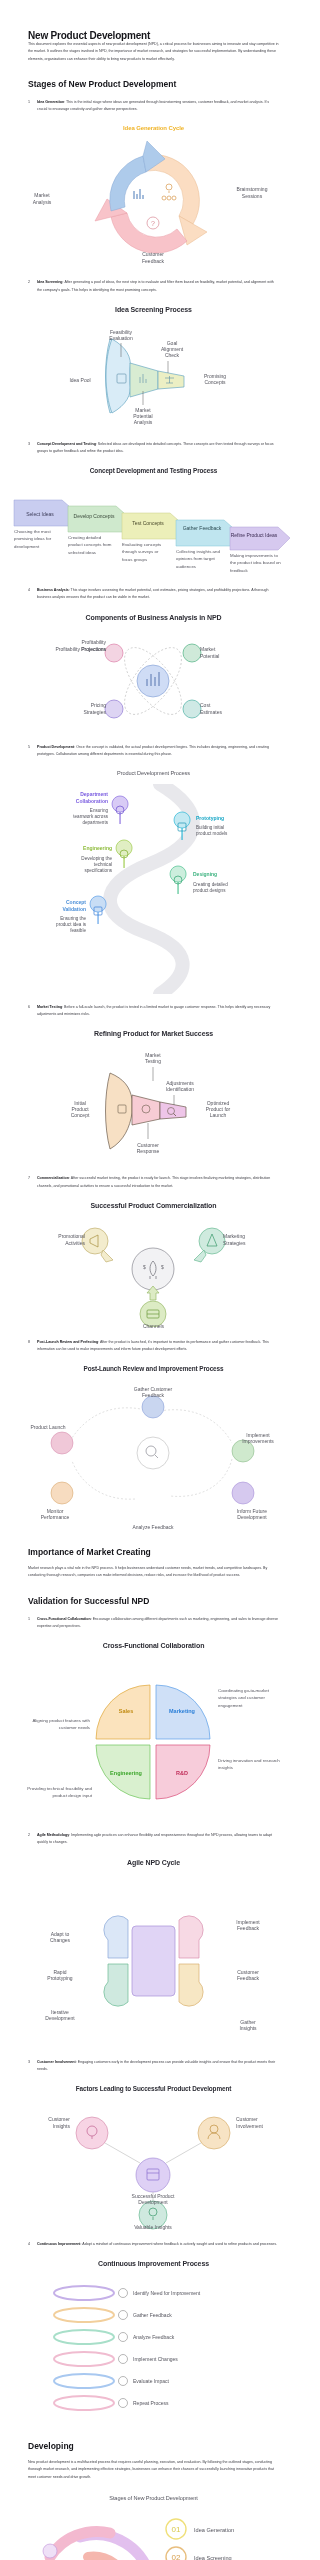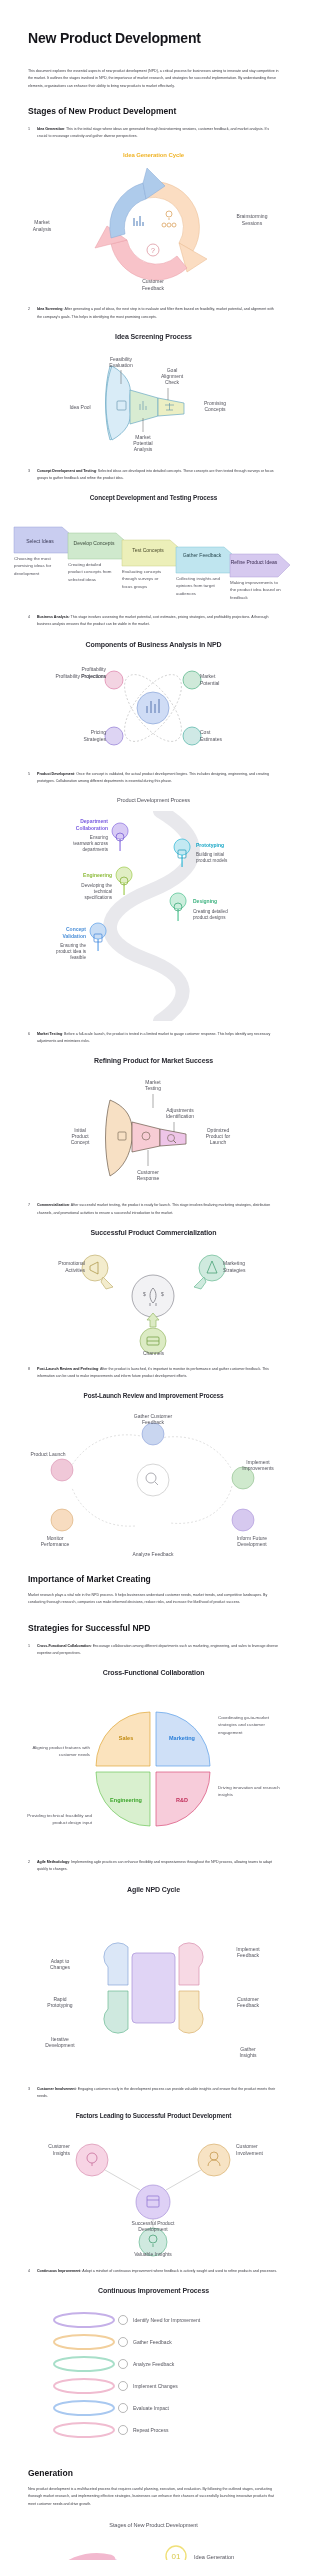--- a/index.html
+++ b/index.html
@@ -7,21 +7,21 @@
   body {
     background:#fff;
     font-family:"Liberation Sans", sans-serif;
     color:#1a1a1a;
     width:307px;
     overflow-x:hidden;
   }
   .page { width:307px; padding:0 0 6px 0; }
   .pad { padding:0 28px; }
 
-  h1.doc-title { font-size:14px; font-weight:700; letter-spacing:-0.2px; margin:30px 0 22px 0; color:#15151a; }
+  h1.doc-title { font-size:10px; font-weight:700; letter-spacing:-0.2px; margin:30px 0 0 0; color:#15151a; }
   h2.sec-title { font-size:8.5px; font-weight:700; margin:16px 0 8px 0; color:#15151a; }
   p.intro { font-size:3.6px; line-height:2.05; color:#3b3b42; text-align:left; }
   .stage-txt { font-size:3.6px; line-height:2.0; color:#3b3b42; }
   .stage-txt b { color:#15151a; font-weight:700; }
 
   .fig-title { text-align:center; font-size:7px; font-weight:700; color:#2b2b33; margin:12px 0 8px 0; letter-spacing:-0.1px; }
   .fig-title.small { font-size:5.6px; font-weight:500; color:#55555e; }
   .fig-title.two { line-height:1.25; }
 
   .figure { width:100%; display:block; }
@@ -371,21 +371,21 @@
       <circle cx="243" cy="112" r="11" fill="#d6c9ef" stroke="#a890d8" stroke-width="0.6"></circle>
       <text x="252" y="132" font-size="5" fill="#55555e" text-anchor="middle">Inform Future</text>
       <text x="252" y="138" font-size="5" fill="#55555e" text-anchor="middle">Development</text>
       <text x="153" y="148" font-size="5" fill="#55555e" text-anchor="middle">Analyze Feedback</text>
     </svg>
   </div>
 
   <div class="pad">
     <h2 class="sec-title">Importance of Market Creating</h2>
     <p class="intro">Market research plays a vital role in the NPD process. It helps businesses understand customer needs, market trends, and competitive landscapes. By conducting thorough research, companies can make informed decisions, reduce risks, and increase the likelihood of product success.</p>
-    <h2 class="sec-title">Strategies for Successful NPD</h2>
+    <h2 class="sec-title">Validation for Successful NPD</h2>
     <div class="note">
       <span class="num">1</span>
       <span class="stage-txt"><b>Cross-Functional Collaboration</b><span>: Encourage collaboration among different departments such as marketing, engineering, and sales to leverage diverse expertise and perspectives.</span></span>
     </div>
   </div>
 
   <div class="fig-wrap">
     <div class="fig-title">Cross-Functional Collaboration</div>
     <svg class="figure" viewBox="0 0 307 165">
       <path d="M 150,82 L 150,28 A 54,54 0 0 0 96,82 Z" fill="#fbe3bd" stroke="#e0a83a" stroke-width="0.7"></path>
@@ -515,21 +515,21 @@
       </g>
       <g>
         <ellipse cx="84" cy="128" rx="30" ry="7" fill="none" stroke="#f0bcd0" stroke-width="2"></ellipse>
         <circle cx="123" cy="128" r="4.5" fill="none" stroke="#888" stroke-width="0.6"></circle>
         <text x="133" y="130" font-size="5" fill="#55555e">Repeat Process</text>
       </g>
     </svg>
   </div>
 
   <div class="pad">
-    <h2 class="sec-title">Generation</h2>
+    <h2 class="sec-title">Developing</h2>
     <p class="intro">New product development is a multifaceted process that requires careful planning, execution, and evaluation. By following the outlined stages, conducting thorough market research, and implementing effective strategies, businesses can enhance their chances of successfully launching innovative products that meet customer needs and drive growth.</p>
   </div>
 
   <div class="fig-wrap">
     <div class="fig-title small" style="margin-top:14px">Stages of New Product Development</div>
     <svg class="figure" viewBox="0 0 307 170">
       <g>
         <path d="M 80,28 A 56,56 0 1 1 40,78" fill="none" stroke="#e2c0ee" stroke-width="11" stroke-linecap="round"></path>
         <path d="M 50,48 A 56,56 0 0 1 110,24" fill="none" stroke="#f3b9cf" stroke-width="11" stroke-linecap="round"></path>
         <path d="M 38,86 A 56,56 0 0 0 118,138" fill="none" stroke="#c3b8ee" stroke-width="11" stroke-linecap="round"></path>

